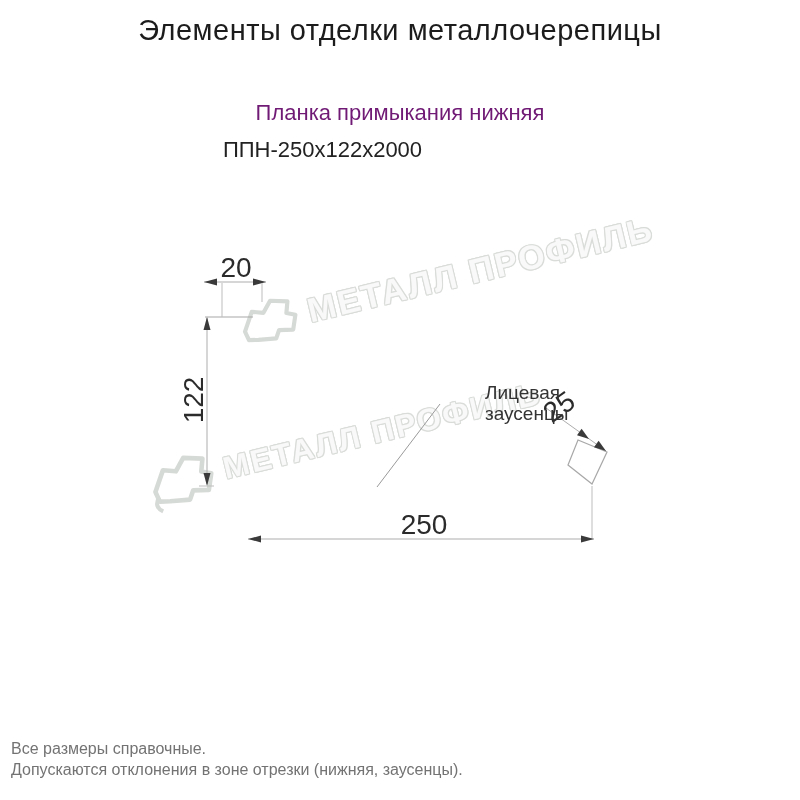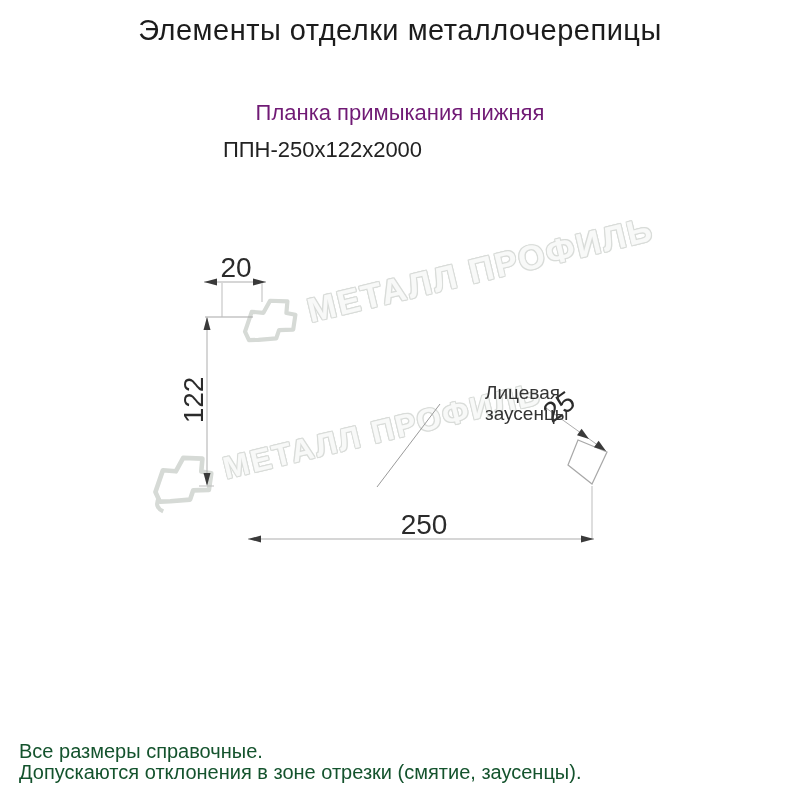--- a/index.html
+++ b/index.html
@@ -49,21 +49,21 @@
   .profile-line{stroke:#a8a8a8;stroke-width:1.2;fill:none;}
   .leader-line{stroke:#9a9a9a;stroke-width:1;fill:none;}
   .arrow{fill:#3a3a3a;stroke:none;}
   .dim-text{fill:#2b2b2b;font-size:28px;font-family:"Liberation Sans","DejaVu Sans",sans-serif;}
   
   .face-label{
     left:437px;top:382px;z-index:3;
     font-size:19px;line-height:21px;color:#333333;margin-left:48px;
   }
   
-  .footer-note{left:19px;font-size:20px;color:#14532d;z-index:3;}
+  .footer-note{left:11px;font-size:16px;color:#737373;z-index:3;}
   .note1{top:740px;}
   .note2{top:761px;}
 </style>
 </head>
 <body>
 
 <div class="abs wm-band wm1">
   <svg width="66" height="52" viewBox="0 0 70 56">
     <path d="M8 34 L20 15 L32 19 L42 8 L60 13 L56 25 L65 29 L59 44 L44 41 L39 49 L20 46 L10 44 Z" fill="rgba(255,255,255,0.7)" stroke="#d6dad6" stroke-width="4.5" stroke-linejoin="round"></path>
   </svg>
@@ -122,13 +122,13 @@
 <div class="abs face-label">
   <div>Лицевая</div>
   <div>заусенцы</div>
 </div>
 
 <div class="abs title">Элементы отделки металлочерепицы</div>
 <div class="abs subtitle">Планка примыкания нижняя</div>
 <div class="abs subtitle2">ППН-250х122х2000</div>
 
 <div class="abs footer-note note1">Все размеры справочные.</div>
-<div class="abs footer-note note2">Допускаются отклонения в зоне отрезки (смятие, заусенцы).</div>
+<div class="abs footer-note note2">Допускаются отклонения в зоне отрезки (нижняя, заусенцы).</div>
 
 </body></html>

